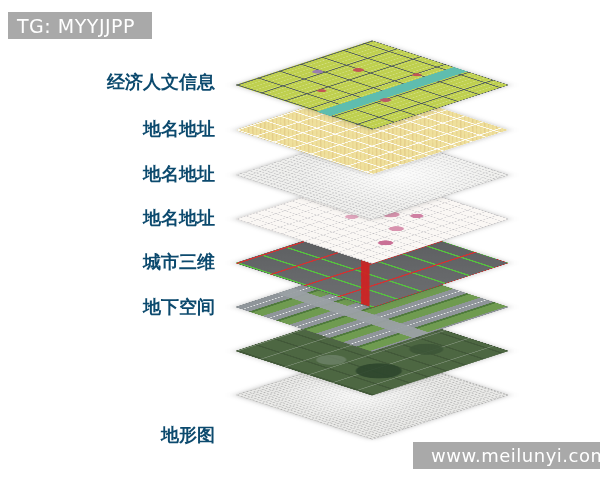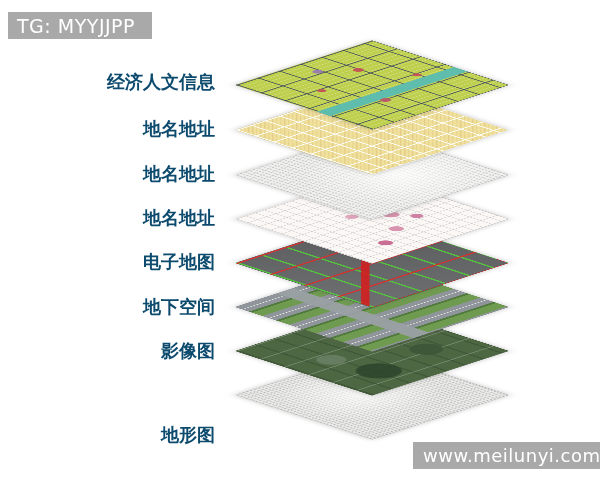--- a/index.html
+++ b/index.html
@@ -13,21 +13,21 @@
   
   .wm{
     position:absolute;
     background:#a9a9a9;
     color:#ffffff;
     display:flex;align-items:center;
     box-sizing:border-box;
     letter-spacing:.5px;
   }
   .wm-top{left:8px;top:12px;width:144px;height:27px;font-size:19px;padding-left:9px;z-index:30;}
-  .wm-bottom{left:413px;top:442px;width:187px;height:27px;font-size:18px;padding-left:10px;z-index:30;}
+  .wm-bottom{left:413px;top:442px;width:187px;height:27px;font-size:18px;padding-left:18px;z-index:30;}
   
   .layer-label{
     position:absolute;
     left:30px;width:185px;
     text-align:right;
     font-size:18px;
     font-weight:700;
     color:#0c4a6e;
     line-height:26px;
     z-index:20;
@@ -126,23 +126,22 @@
 <div class="canvas">
 
   <div class="wm wm-top">
     <span>TG: MYYJJPP</span>
   </div>
 
   <div class="layer-label ll-1">经济人文信息</div>
   <div class="layer-label ll-2">地名地址</div>
   <div class="layer-label ll-3">地名地址</div>
   <div class="layer-label ll-4">地名地址</div>
-  <div class="layer-label ll-5">电子地图</div>
+  <div class="layer-label ll-5">城市三维</div>
   <div class="layer-label ll-6">地下空间</div>
-  <div class="layer-label ll-7">影像图</div>
   <div class="layer-label ll-8">地形图</div>
 
   <div class="layer l-8"></div>
   <div class="layer l-7"></div>
   <div class="layer l-6"></div>
   <div class="layer l-5"></div>
   <div class="layer l-4"></div>
   <div class="layer l-3"></div>
   <div class="layer l-2"></div>
   <div class="layer l-1"></div>

